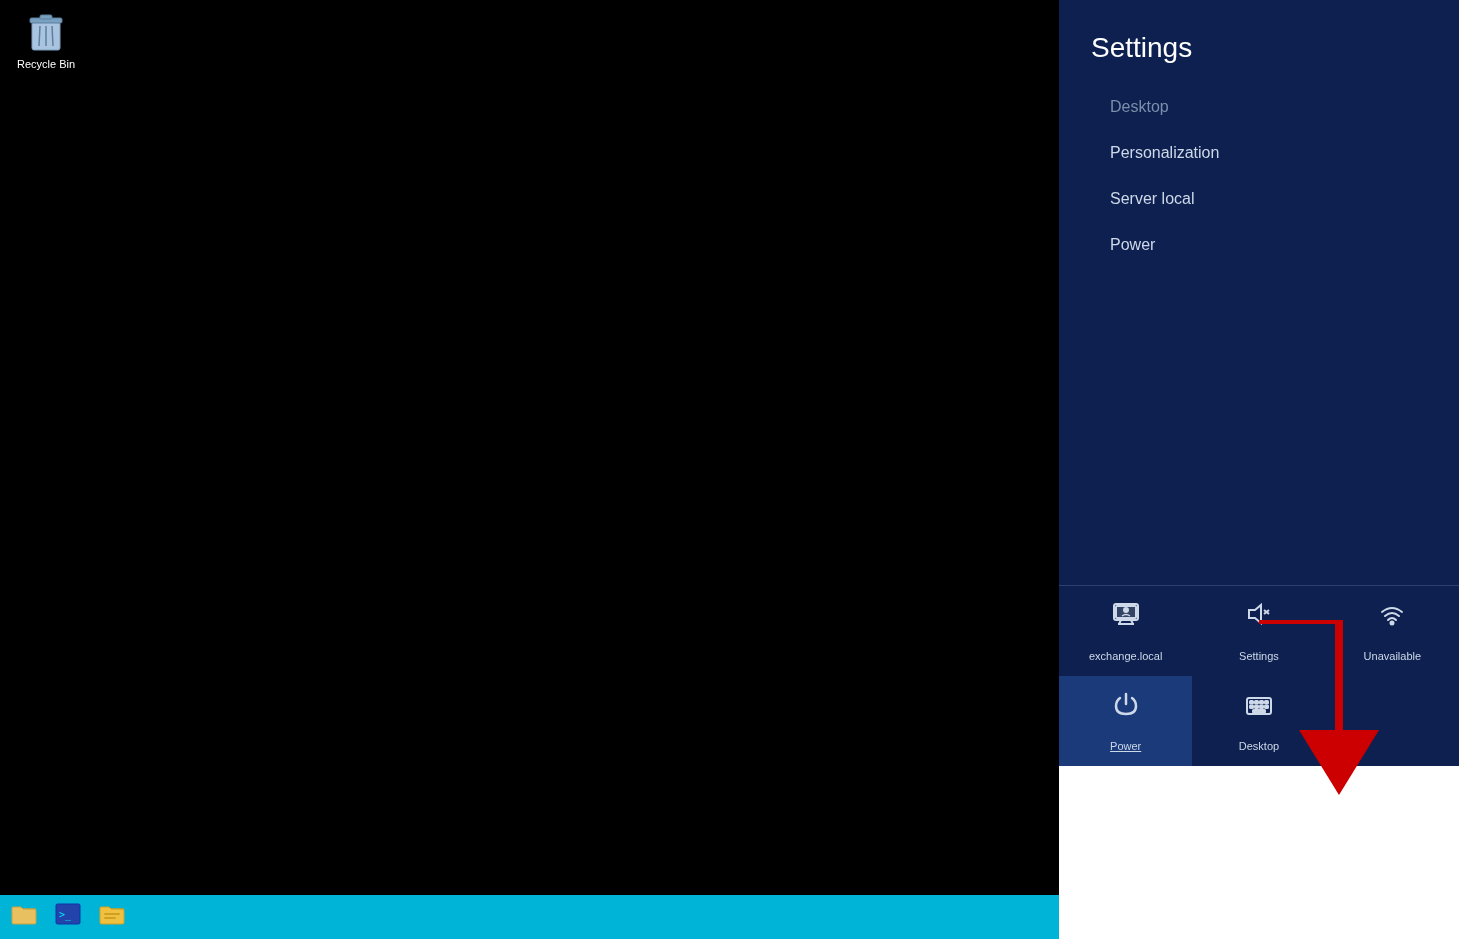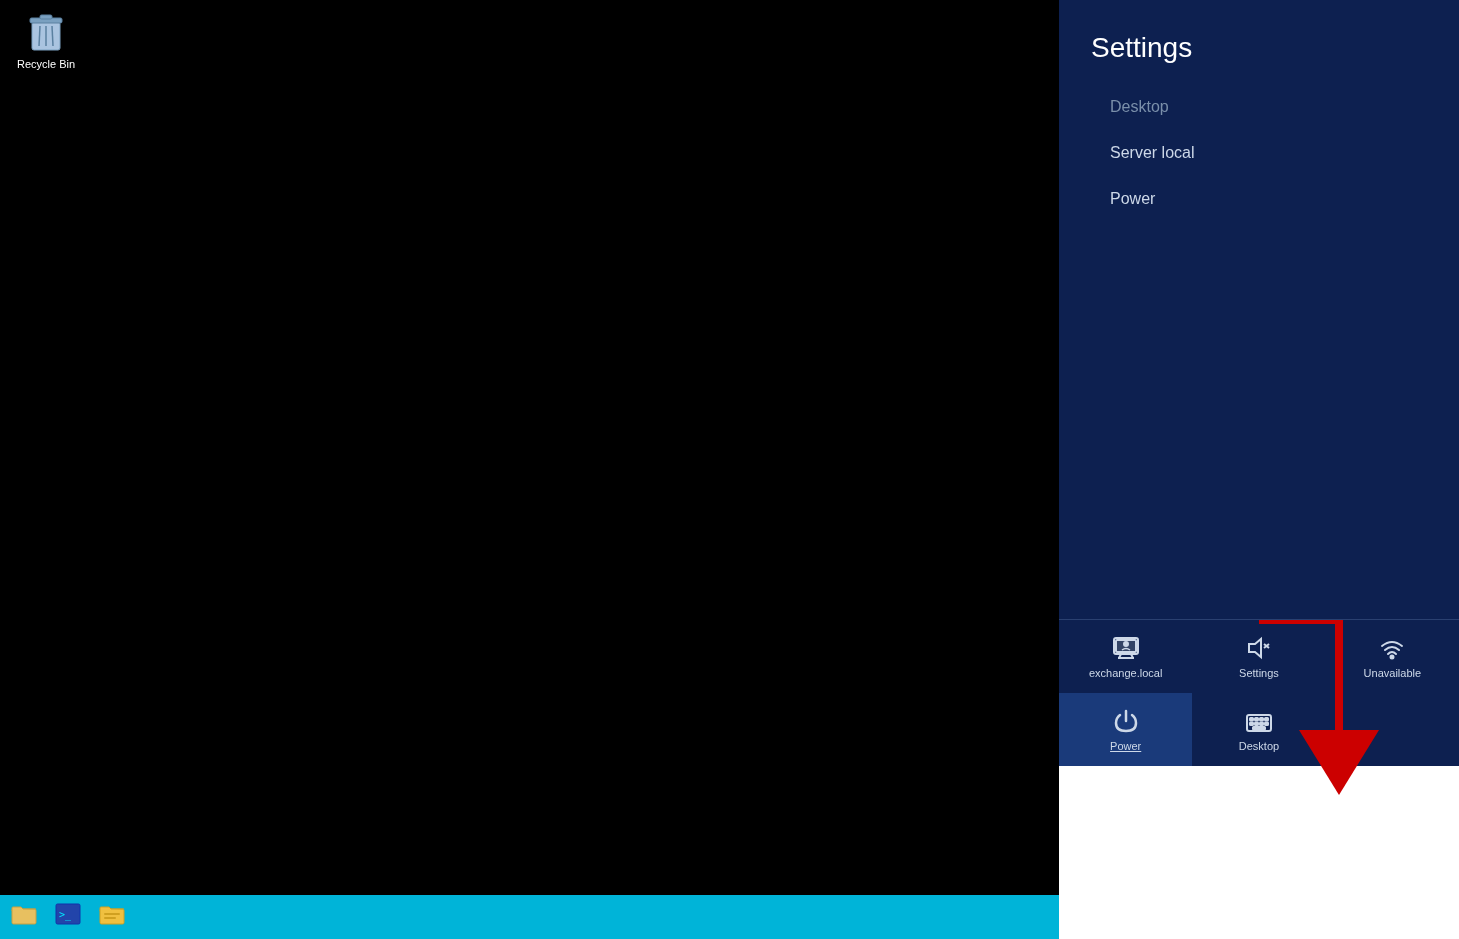--- a/index.html
+++ b/index.html
@@ -127,21 +127,21 @@
 
     .bottom-icon-cell {
       display: flex;
       flex-direction: column;
       align-items: center;
       justify-content: center;
       padding: 14px 0;
       cursor: pointer;
       color: #cdd8e8;
       font-size: 11px;
-      gap: 5px;
+      gap: 22px;
       position: relative;
     }
 
     .bottom-icon-cell.highlighted {
       background: #1a3a7a;
       text-decoration: underline;
     }
 
     .bottom-icon-cell svg {
       width: 28px;
@@ -220,20 +220,21 @@
       </svg>
     </span>
   </div>
 </div>
 
 <div id="settings-panel">
   <div id="settings-title">Settings</div>
 
   <div id="settings-menu">
     <button class="settings-item dimmed">Desktop</button>
+    <button class="settings-item">Personalization</button>
     <button class="settings-item">Server local</button>
     <button class="settings-item">Power</button>
   </div>
 
   <div id="settings-divider"></div>
 
   <div id="settings-bottom">
 
     <div class="bottom-icon-cell">
       <svg viewBox="0 0 28 28">

